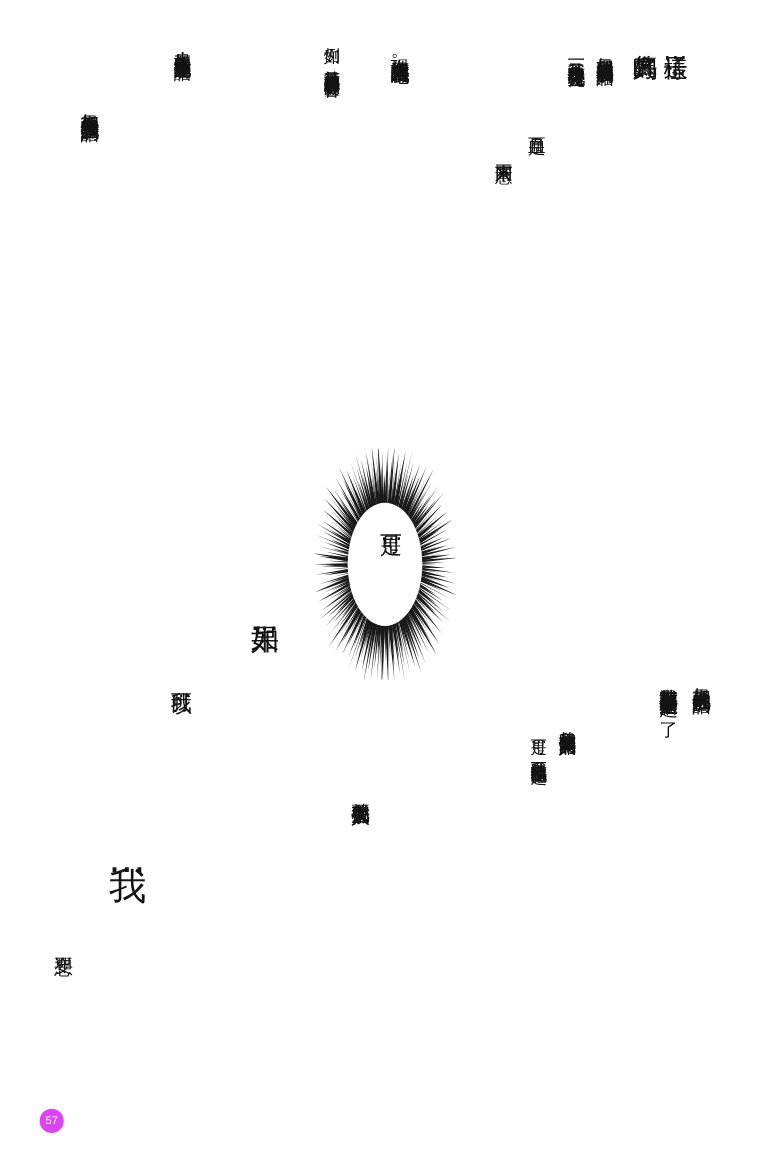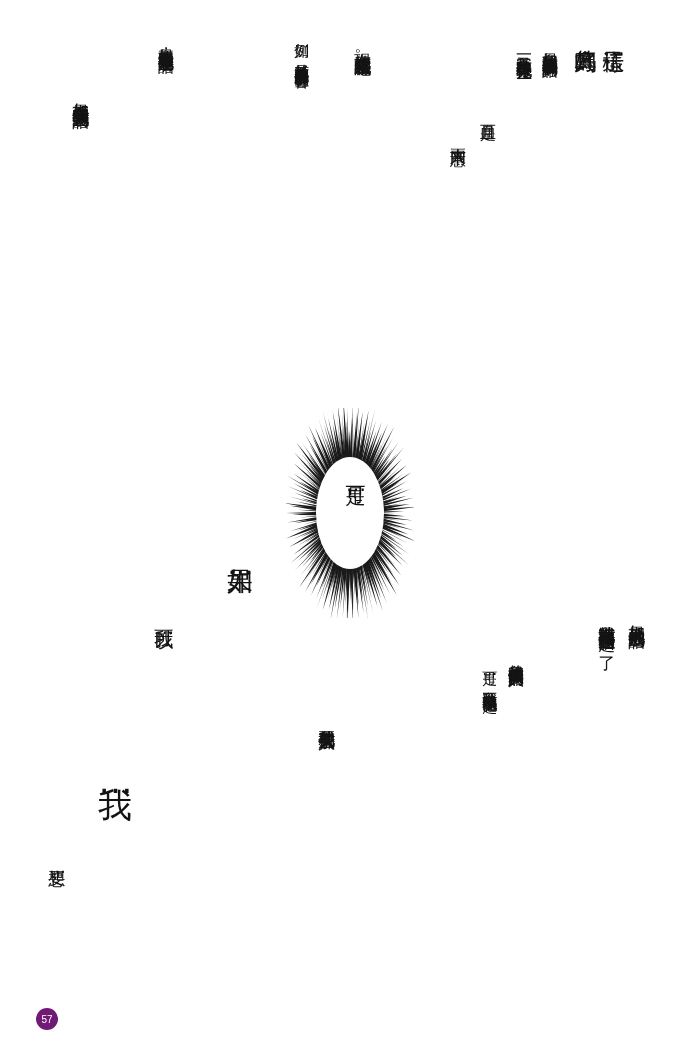--- a/index.html
+++ b/index.html
@@ -59,21 +59,21 @@
   }
 
   
   #page-number {
     position: absolute;
     left: 36px;
     top: 1008px;
     width: 22px;
     height: 22px;
     border-radius: 50%;
-    background: #701a75;
+    background: #d946ef;
     color: #ffffff;
     font-size: 10px;
     display: flex;
     align-items: center;
     justify-content: center;
     font-family: "Liberation Sans", sans-serif;
   }
 </style>
 </head>
 <body>

